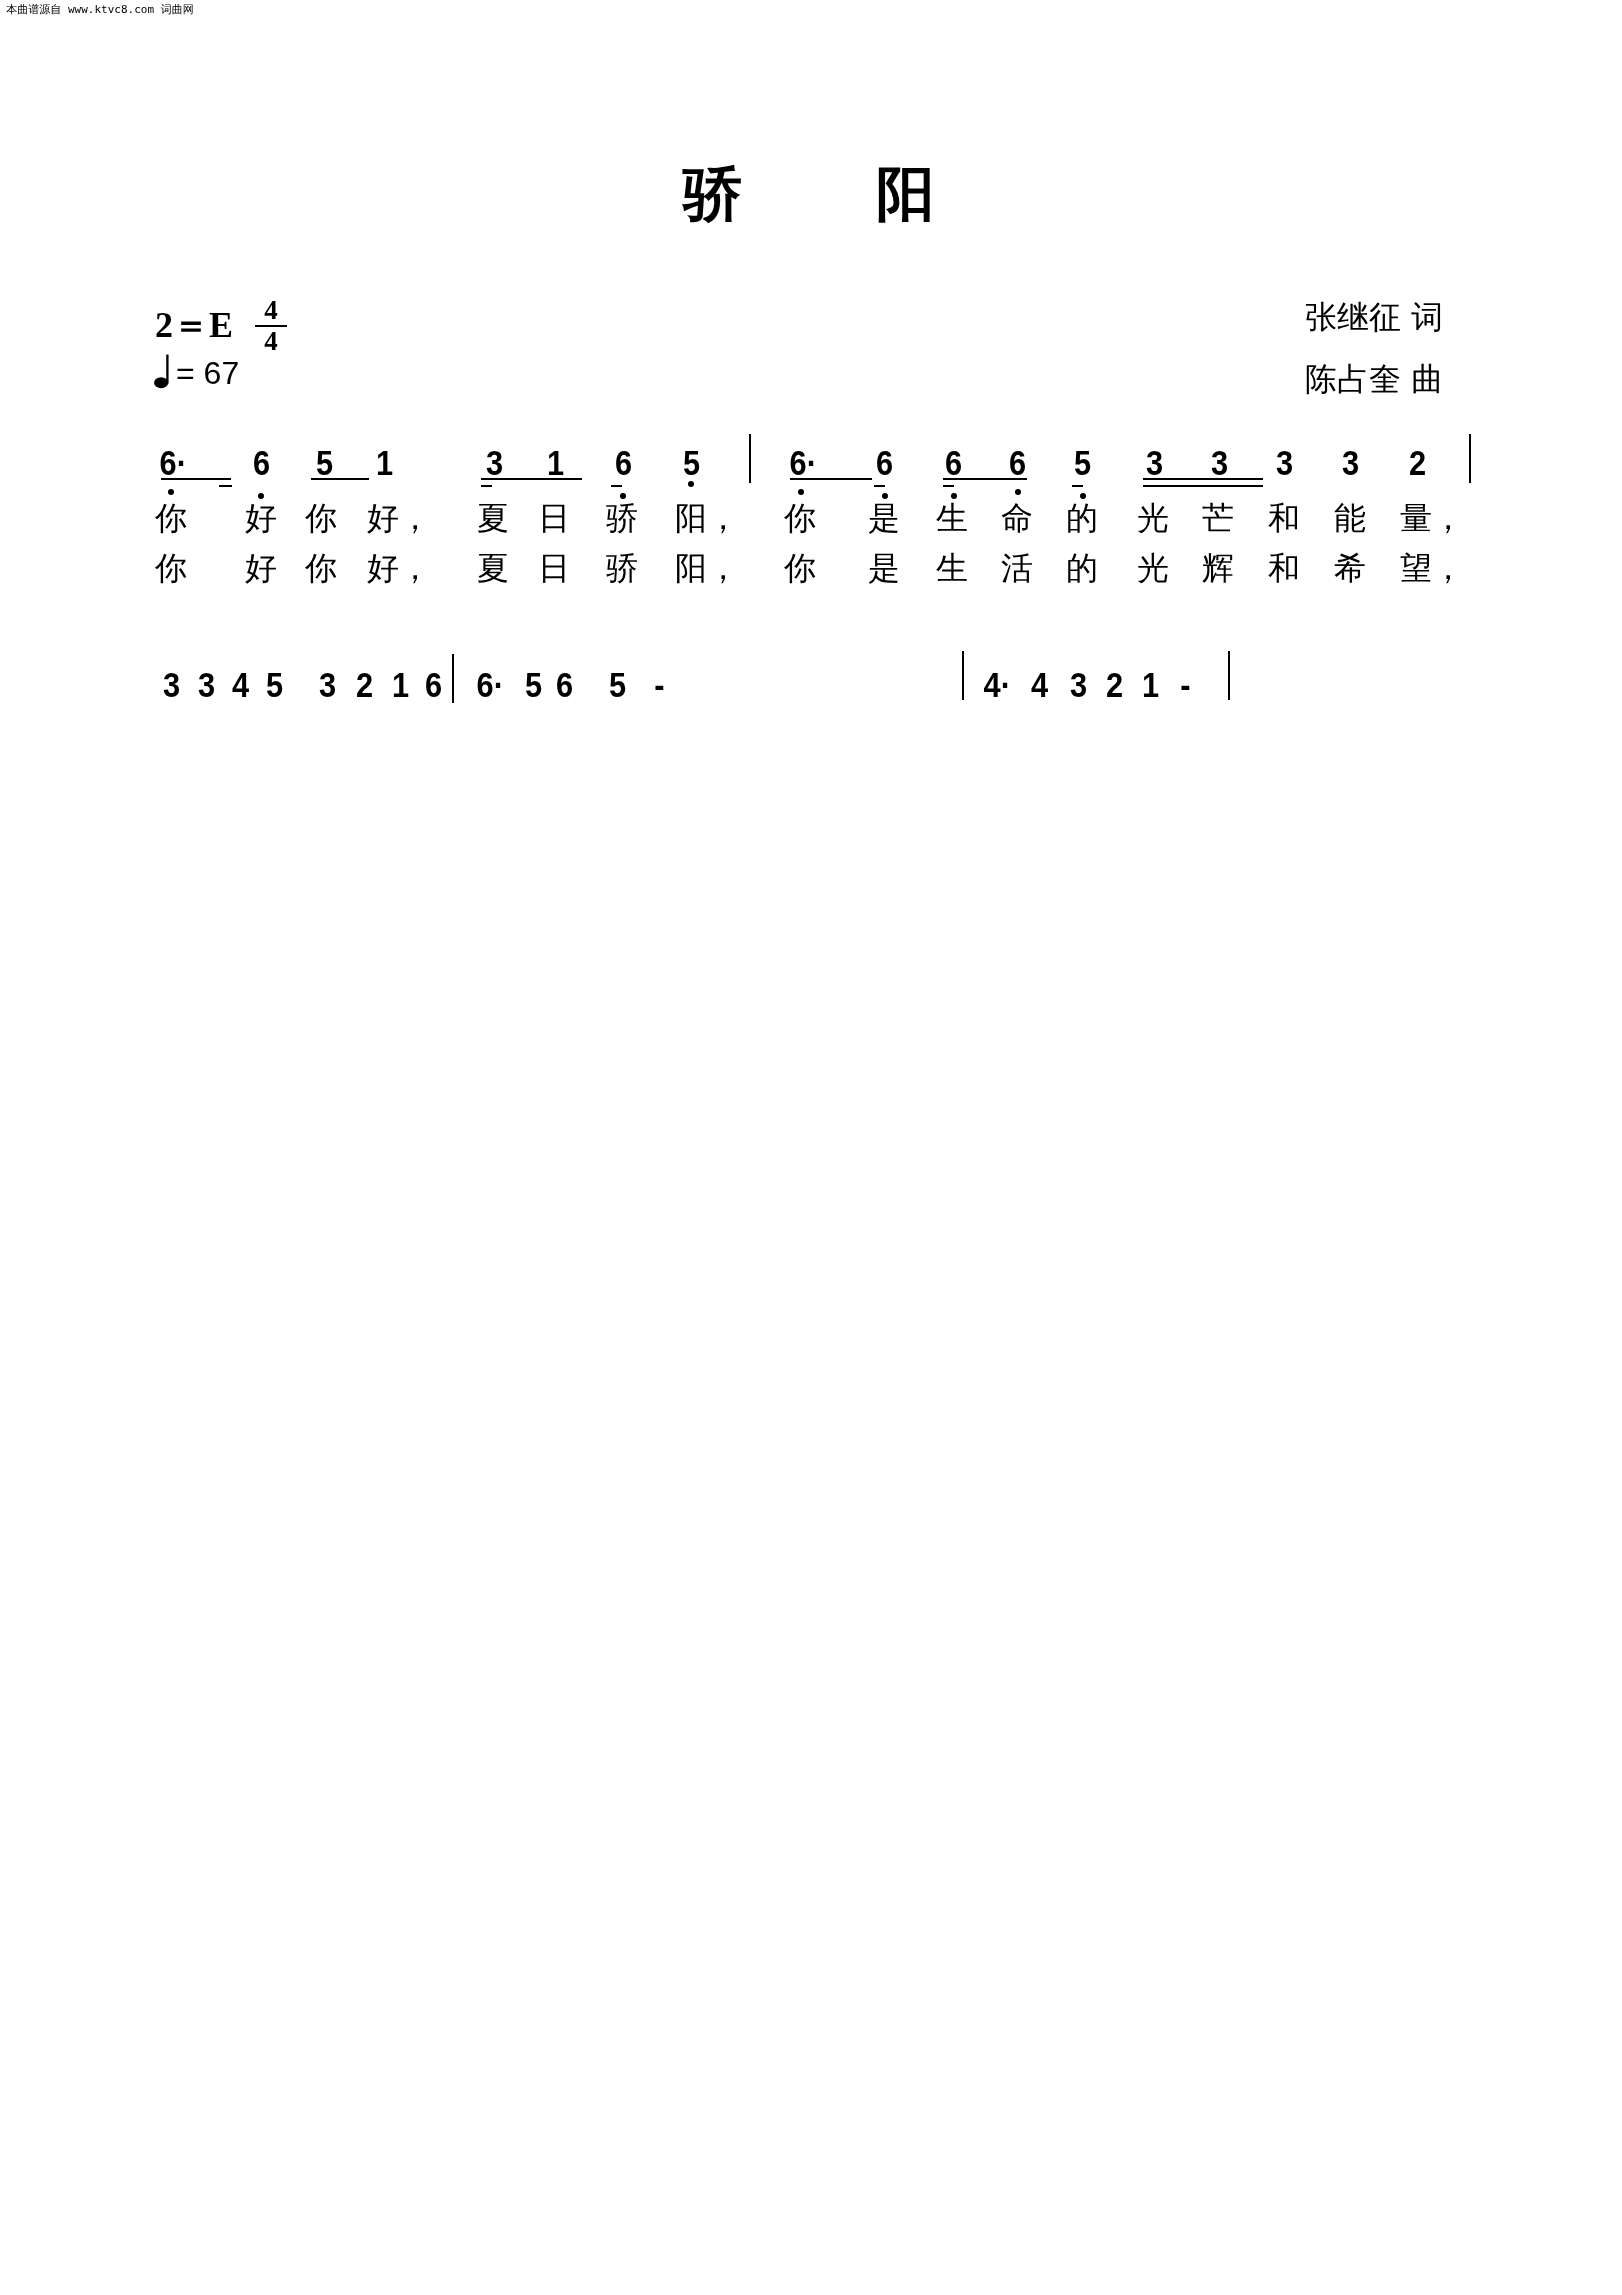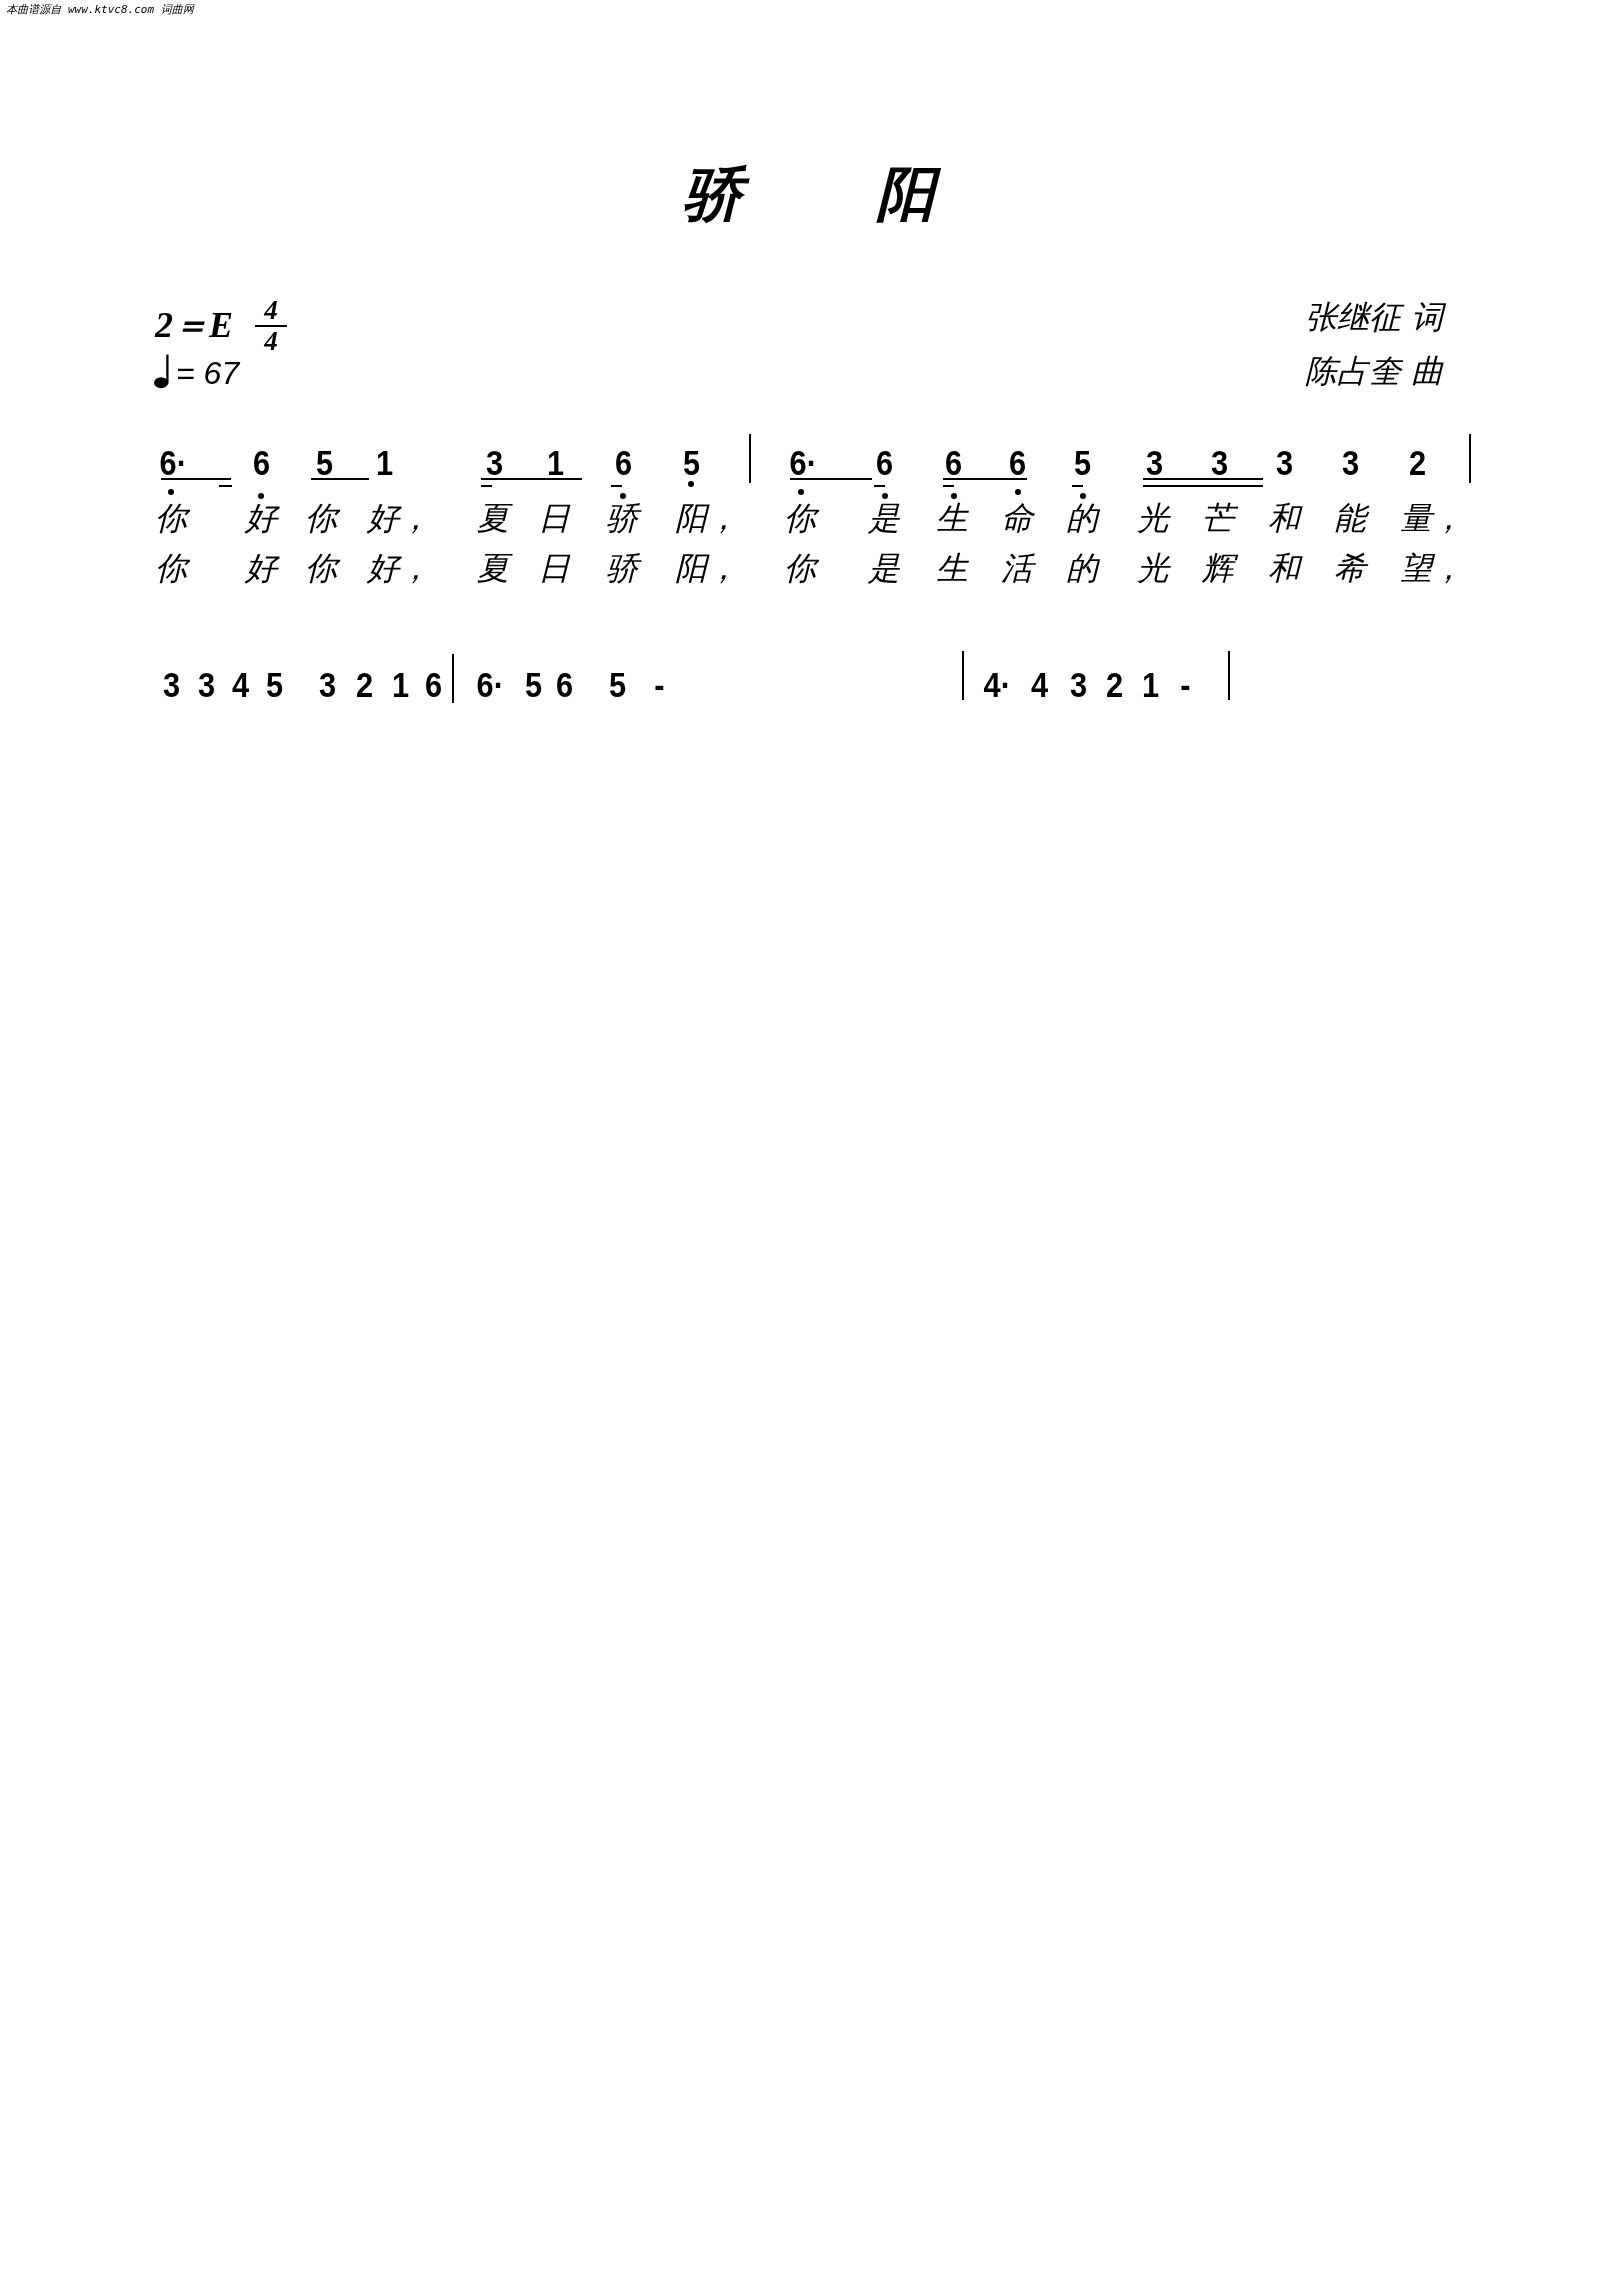--- a/index.html
+++ b/index.html
@@ -1,18 +1,18 @@
 <!DOCTYPE html>
 <html style="font-size:12.7px"><head>
 <meta charset="utf-8">
 <style>
   html, body { margin:0; padding:0; background:#ffffff; }
   body { width:1622px; height:2295px; position:relative; overflow:hidden;
          font-family:"DejaVu Serif", serif; color:#000; }
-  .abs { position:absolute;font-style:italic; }
+  .abs { position:absolute; }
   .hdr { font-family:"DejaVu Sans Mono", monospace; font-size:11px; white-space:nowrap; }
   .title { font-family:"DejaVu Serif", serif; font-weight:bold; font-size:59px; letter-spacing:0; }
   .key { font-family:"Liberation Serif", serif; font-weight:bold; font-size:36px; }
   .tempo { font-family:"Liberation Sans", sans-serif; font-size:32px; }
   .credit { font-family:"DejaVu Serif", serif; font-size:32px; white-space:nowrap; }
   .n { position:absolute; font-family:"Liberation Sans", sans-serif; font-weight:bold;
        font-size:35px; line-height:35px; width:27px; text-align:center; transform:scaleX(0.88); }
   .ly { position:absolute; font-family:"DejaVu Serif", serif; font-size:32px; line-height:35px; white-space:nowrap; }
   .bar { position:absolute; width:2.4px; background:#000; }
   .ul { position:absolute; height:2.4px; background:#000; }
@@ -35,21 +35,21 @@
 
 <div class="abs" style="left:154px;top:353px;">
   <svg width="17.4" height="36" viewBox="0 0 22 46">
       <ellipse cx="9" cy="38" rx="9" ry="7" fill="#000"></ellipse>
       <rect x="15.5" y="2" width="3" height="37" fill="#000"></rect>
     </svg>
 </div>
 <div class="abs tempo" style="left:176px;top:355px;">= 67</div>
 
 <div class="abs credit" style="left:1305px;top:296px;">张继征 词</div>
-<div class="abs credit" style="left:1305px;top:350px;">陈占奎 曲</div>
+<div class="abs credit" style="left:1305px;top:358px;">陈占奎 曲</div>
 
 <div>
   <div class="n" style="left:158px;top:445px;">6·</div>
   <div class="n" style="left:248px;top:445px;">6</div>
   <div class="n" style="left:311px;top:445px;">5</div>
   <div class="n" style="left:371px;top:445px;">1</div>
   <div class="n" style="left:481px;top:445px;">3</div>
   <div class="n" style="left:542px;top:445px;">1</div>
   <div class="n" style="left:610px;top:445px;">6</div>
   <div class="n" style="left:678px;top:445px;">5</div>

